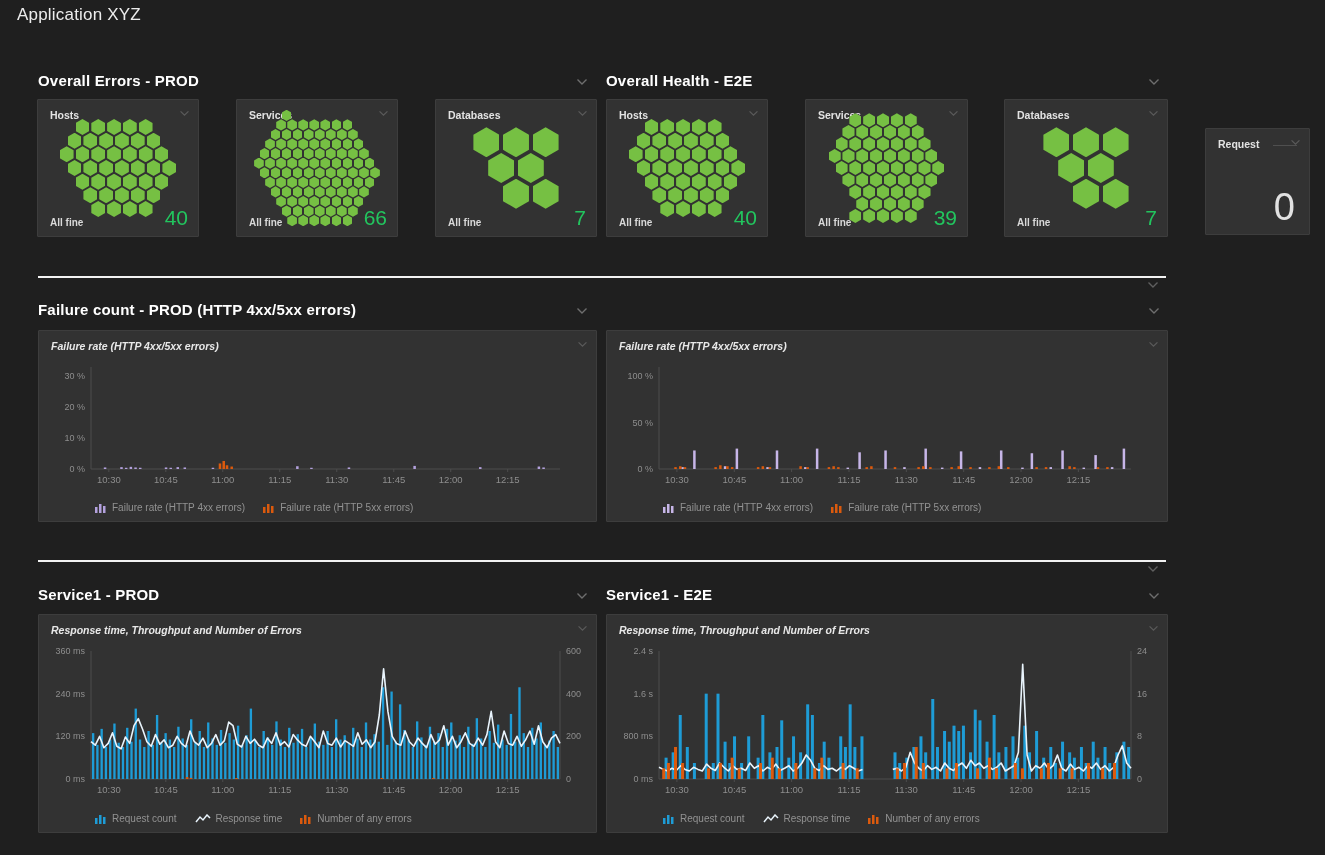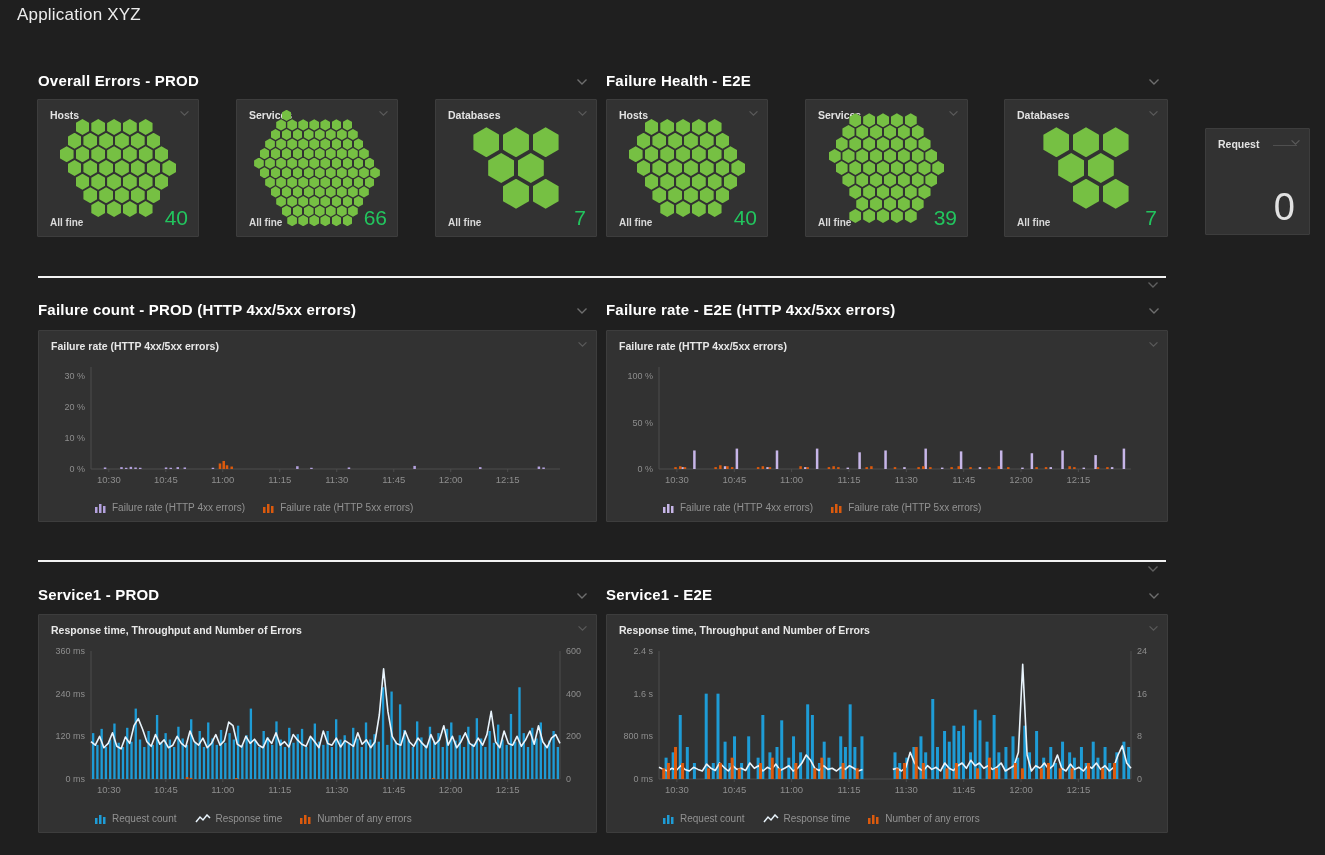--- a/index.html
+++ b/index.html
@@ -14,38 +14,38 @@
   .tile-title{position:absolute;left:12px;top:9px;font-size:10.5px;font-weight:bold;color:#e3e3e3;}
   .tile-chev{position:absolute;right:8px;top:10px;width:11px;height:7px;}
   .hexwrap{position:absolute;left:8px;right:8px;top:26px;bottom:26px;}
   .hex{position:absolute;clip-path:polygon(50% 0,100% 25%,100% 75%,50% 100%,0 75%,0 25%);}
   .tile-foot{position:absolute;left:12px;right:10px;bottom:8px;display:flex;justify-content:space-between;align-items:flex-end;}
   .tile-status{font-size:10px;font-weight:bold;color:#d9d9d9;}
   .tile-count{font-size:21px;color:#22c55e;line-height:1;}
   .problems-dash{display:inline-block;width:24px;height:1px;background:#4f4f4f;margin-left:14px;vertical-align:middle;}
   .problems-value{position:absolute;right:14px;bottom:8px;font-size:38px;font-weight:300;color:#e2e2e2;line-height:1;}
   .chart-tile{position:absolute;background:#323232;border:1px solid #3d3d3d;box-sizing:border-box;border-radius:1px;}
-  .ct-title{position:absolute;left:12px;top:9px;font-size:10.5px;font-weight:bold;color:#e8e8e8;}
+  .ct-title{position:absolute;left:12px;top:9px;font-size:10.5px;font-weight:bold;color:#e8e8e8;font-style:italic;}
   .plot{position:absolute;left:0;display:block;}
   .legend{position:absolute;left:56px;bottom:8px;display:flex;gap:18px;align-items:center;}
   .legend-item{display:flex;gap:5px;align-items:center;cursor:pointer;}
   .legend-label{font-size:10px;color:#929292;}
   svg text{font-family:"Liberation Sans",sans-serif;}
 </style>
 </head>
 <body>
 
 <div id="stage">
   <div class="page-title">Application XYZ</div>
 
   <div class="sec-title" style="left:38px;top:72px">Overall Errors - PROD</div>
   <svg class="chev" style="left:576px;top:78px" viewBox="0 0 12 8">
       <path d="M1.5 1.5 L6 6 L10.5 1.5" stroke="#6e6e6e" stroke-width="1.4" fill="none"></path>
     </svg>
-  <div class="sec-title" style="left:606px;top:72px">Failure Health - E2E</div>
+  <div class="sec-title" style="left:606px;top:72px">Overall Health - E2E</div>
   <svg class="chev" style="left:1148px;top:78px" viewBox="0 0 12 8">
       <path d="M1.5 1.5 L6 6 L10.5 1.5" stroke="#6e6e6e" stroke-width="1.4" fill="none"></path>
     </svg>
 
   <div class="tile" style="left:37px;top:99px;width:162px;height:138px">
     <div class="tile-head">
       <span class="tile-title">Hosts</span>
       <svg class="tile-chev" viewBox="0 0 12 8">
           <path d="M1.5 1.5 L6 6 L10.5 1.5" stroke="#5a5a5a" stroke-width="1.4" fill="none"></path>
         </svg>
@@ -388,21 +388,20 @@
 
   <div class="divider" style="left:38px;top:276px;width:1128px"></div>
   <svg class="chev" style="left:1147px;top:281px" viewBox="0 0 12 8">
       <path d="M1.5 1.5 L6 6 L10.5 1.5" stroke="#5f5f5f" stroke-width="1.4" fill="none"></path>
     </svg>
 
   <div class="sec-title" style="left:38px;top:301px">Failure count - PROD (HTTP 4xx/5xx errors)</div>
   <svg class="chev" style="left:576px;top:307px" viewBox="0 0 12 8">
       <path d="M1.5 1.5 L6 6 L10.5 1.5" stroke="#6e6e6e" stroke-width="1.4" fill="none"></path>
     </svg>
-  <div class="sec-title" style="left:606px;top:301px">Failure rate - E2E (HTTP 4xx/5xx errors)</div>
   <svg class="chev" style="left:1148px;top:307px" viewBox="0 0 12 8">
       <path d="M1.5 1.5 L6 6 L10.5 1.5" stroke="#6e6e6e" stroke-width="1.4" fill="none"></path>
     </svg>
 
   <div class="chart-tile" style="left:38px;top:330px;width:559px;height:192px">
     <span class="ct-title">Failure rate (HTTP 4xx/5xx errors)</span>
     <svg class="tile-chev" style="position:absolute" viewBox="0 0 12 8">
         <path d="M1.5 1.5 L6 6 L10.5 1.5" stroke="#5a5a5a" stroke-width="1.4" fill="none"></path>
       </svg>
     <svg class="plot" style="top:26px" width="557" height="138">

